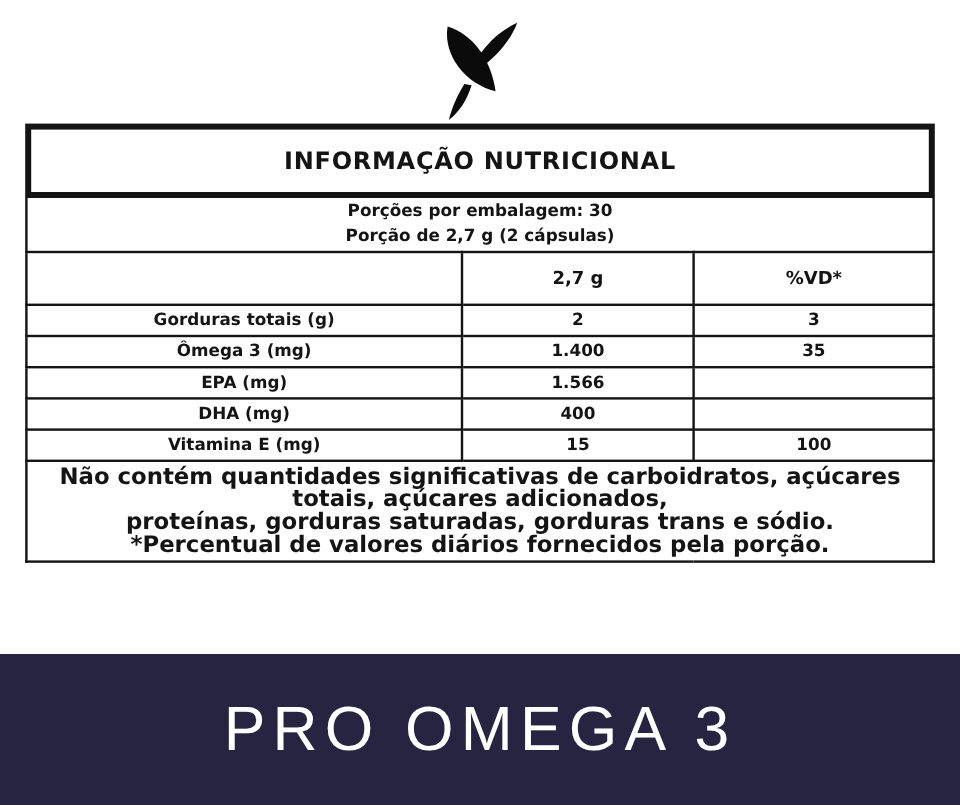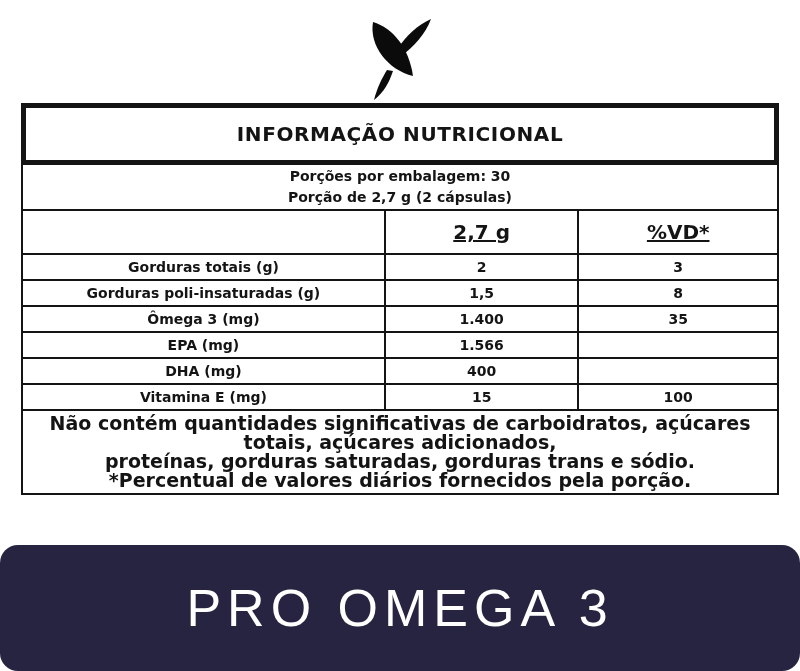--- a/index.html
+++ b/index.html
@@ -43,32 +43,32 @@
     font-size: 14px;
   }
   table.nutri td {
     border: 2px solid #141414;
     text-align: center;
     vertical-align: middle;
     padding: 1px 4px;
   }
   tr.serving td { border-top: none; height: 42px; }
   .serving-line { line-height: 21px; font-size: 14px; }
-  tr.colhead td { height: 40px; font-size: 20px; text-decoration: underline; }
+  tr.colhead td { height: 40px; font-size: 15px; }
   tr.datarow td { height: 22px; }
   tr.notes td { height: 62px; padding: 3px 6px; }
   .note-line { font-size: 19px; line-height: 19px; }
 
   
   .banner {
     position: absolute;
     left: 0; top: 545px;
     width: 800px; height: 126px;
     background: #262440;
-    display: flex; align-items: center; justify-content: center; border-radius: 18px;
+    display: flex; align-items: center; justify-content: center;
   }
   .banner-text {
     color: #ffffff;
     font-family: "Liberation Sans", "DejaVu Sans", sans-serif;
     font-weight: 300;
     font-size: 52px;
     letter-spacing: 6px;
     white-space: nowrap;
   }
 </style>
@@ -107,25 +107,20 @@
         <td>2,7 g</td>
         <td>%VD*</td>
       </tr>
 
       <tr class="datarow">
         <td>Gorduras totais (g)</td>
         <td>2</td>
         <td>3</td>
       </tr>
       <tr class="datarow">
-        <td>Gorduras poli-insaturadas (g)</td>
-        <td>1,5</td>
-        <td>8</td>
-      </tr>
-      <tr class="datarow">
         <td>Ômega 3 (mg)</td>
         <td>1.400</td>
         <td>35</td>
       </tr>
       <tr class="datarow">
         <td>EPA (mg)</td>
         <td>1.566</td>
         <td></td>
       </tr>
       <tr class="datarow">

